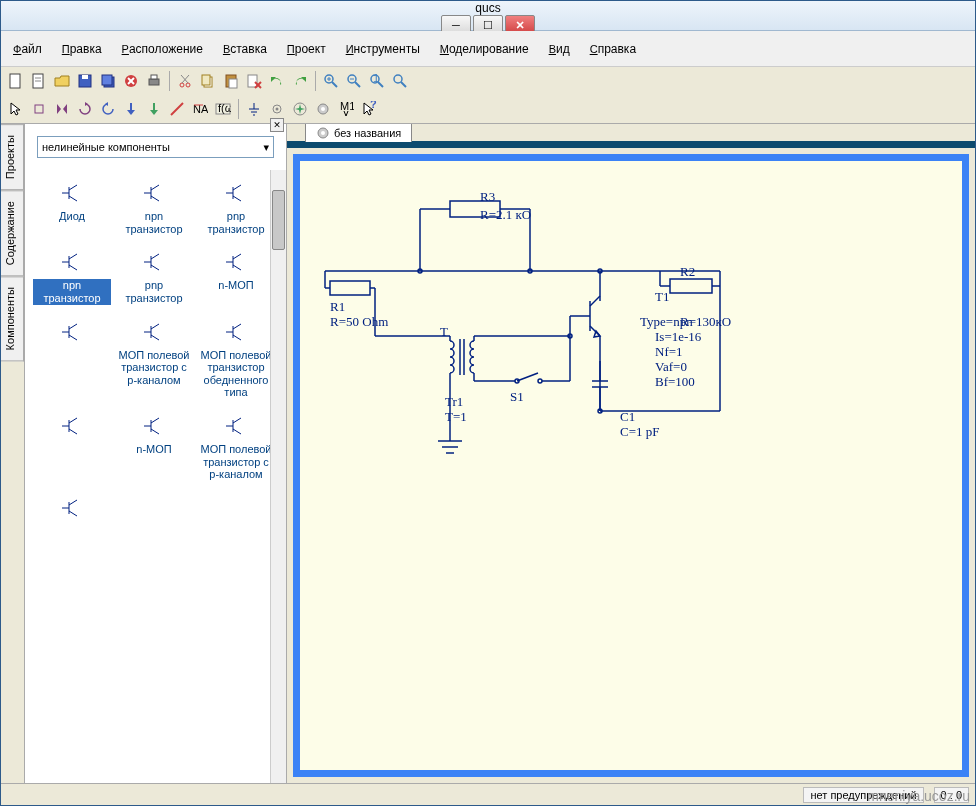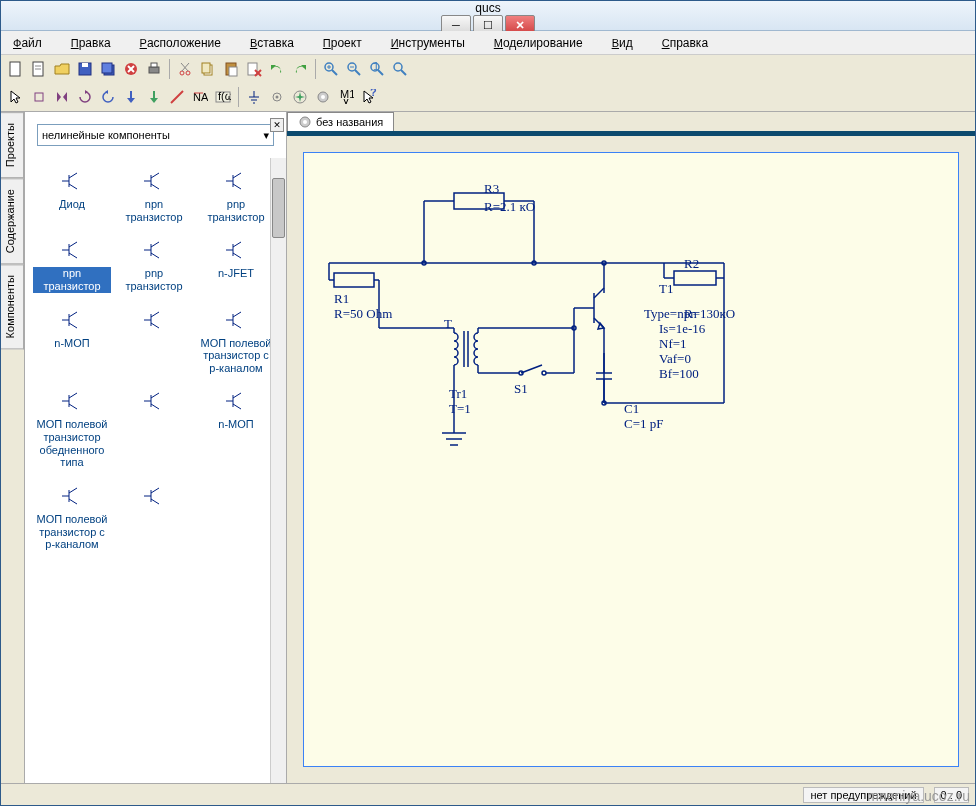--- a/index.html
+++ b/index.html
@@ -3,44 +3,44 @@
 <meta charset="utf-8">
 <style>
 * { box-sizing: border-box; margin: 0; padding: 0; font-family: Tahoma, sans-serif; font-size: 11px; }
 body { width: 976px; height: 806px; background: #d4e4f0; border: 1px solid #2d5a8a; display: flex; flex-direction: column; overflow: hidden; }
 .titlebar { height: 30px; background: linear-gradient(#eef4fb,#d8e6f3); display: flex; align-items: center; padding: 0 4px; border-bottom: 1px solid #a0b8d0; flex-direction: column; }
 .titlebar .icon { width: 16px; height: 16px; margin-right: 6px; background: #444; border-radius: 3px; }
 .titlebar .title { flex: 1; font-size: 12px; }
 .winbtns { display: flex; gap: 2px; }
 .winbtn { width: 30px; height: 20px; border: 1px solid #888; background: linear-gradient(#f8f8f8,#d8d8d8); border-radius: 2px; text-align: center; line-height: 18px; cursor: pointer; }
 .winbtn.close { background: linear-gradient(#f08080,#d04040); color: #fff; font-weight: bold; }
-.menubar { height: 24px; background: #f0f0f0; display: flex; align-items: center; padding: 0 6px; gap: 17px; border-bottom: 1px solid #ccc; }
+.menubar { height: 36px; background: #f0f0f0; display: flex; align-items: center; padding: 0 6px; gap: 8px; border-bottom: 1px solid #ccc; }
 .menuitem { padding: 2px 6px; cursor: pointer; font-size: 12px; }
 .menuitem u { text-decoration: underline; }
 .toolbars { background: #ece9d8; border-bottom: 1px solid #aaa; }
 .toolbar { height: 28px; display: flex; align-items: center; padding: 0 4px; gap: 1px; }
 .tbtn { width: 22px; height: 22px; border: 1px solid transparent; display: flex; align-items: center; justify-content: center; cursor: pointer; border-radius: 3px; }
 .tsep { width: 1px; height: 20px; background: #aaa; margin: 0 3px; }
 .main { flex: 1; display: flex; overflow: hidden; }
 .sidetabs { width: 24px; background: #ece9d8; display: flex; flex-direction: column; border-right: 1px solid #aaa; }
 .sidetab { writing-mode: vertical-rl; transform: rotate(180deg); padding: 10px 3px; border: 1px solid #aaa; border-right: none; background: #f0f0f0; cursor: pointer; font-size: 11px; }
 .sidebar { width: 262px; background: #fff; border-right: 1px solid #aaa; display: flex; flex-direction: column; }
 .dropdown { margin: 12px; height: 22px; border: 1px solid #7b9ebd; background: #fff; padding: 0 4px; display: flex; align-items: center; justify-content: space-between; cursor: pointer; }
 .compgrid { flex: 1; overflow-y: auto; padding: 4px 6px; position: relative; }
 .scrollbar-v { position: absolute; right: 0; top: 0; bottom: 0; width: 16px; background: #f0f0f0; border-left: 1px solid #ccc; }
 .scrollbar-v .thumb { position: absolute; left: 1px; right: 1px; top: 20px; height: 60px; background: #c8c8c8; border: 1px solid #888; border-radius: 2px; }
 .comprow { display: flex; flex-wrap: wrap; }
 .compcell { width: 82px; text-align: center; padding: 4px 2px 8px; cursor: pointer; font-size: 12px; color: #004080; line-height: 1.15; }
 .compcell .sym { height: 30px; display: flex; align-items: center; justify-content: center; margin-bottom: 2px; }
 .compcell.selected .lbl { background: #3070c0; color: #fff; padding: 0 1px; }
 .canvas-area { flex: 1; display: flex; flex-direction: column; background: #ece9d8; }
-.doctab { height: 24px; display: flex; align-items: center; padding: 0 0; border-bottom: 5px solid #0c4a6e; }
+.doctab { height: 24px; display: flex; align-items: center; padding: 0 18px; border-bottom: 7px solid #0c4a6e; }
 .doctab-item { padding: 2px 10px; border: 1px solid #888; border-bottom: none; background: #fff; display: flex; align-items: center; gap: 4px; }
 .doctab-item .gear { width: 14px; height: 14px; }
-.canvas { flex: 1; background: #fdfde8; position: relative; border: 1px solid #3b82f6; margin: 16px; overflow: hidden; }
+.canvas { flex: 1; background: #fdfde8; position: relative; border: 7px solid #3b82f6; margin: 6px; overflow: hidden; }
 .canvas::before { content: ""; position: absolute; inset: 0; background-image: radial-gradient(#c8c8a0 0.5px, transparent 0.5px); background-size: 10px 10px; }
 .schematic { position: absolute; inset: 0; }
 .schematic text { font-family: Tahoma; font-size: 13px; fill: #002080; }
 .schematic line, .schematic polyline, .schematic rect, .schematic circle, .schematic path { stroke: #002080; stroke-width: 1.5; fill: none; }
 .statusbar { height: 22px; background: #ece9d8; border-top: 1px solid #aaa; display: flex; align-items: center; justify-content: flex-end; padding: 0 6px; font-size: 11px; gap: 10px; }
 .stat-cell { border: 1px solid #bbb; padding: 1px 6px; background: #f4f4f4; }
 .closepanel { position: absolute; top: 118px; left: 270px; width: 14px; height: 14px; font-size: 9px; text-align: center; line-height: 12px; border: 1px solid #888; background: #f0f0f0; cursor: pointer; z-index: 10; }
 .watermark { position: absolute; bottom: 2px; right: 6px; font-size: 14px; color: #999; }
 </style>
 </head>
@@ -342,31 +342,20 @@
           <div class="compcell">
             <div class="sym">
               <svg width="30" height="24">
                 <line x1="5" y1="12" x2="12" y2="12" stroke="#002080"></line>
                 <line x1="12" y1="6" x2="12" y2="18" stroke="#002080"></line>
                 <line x1="12" y1="9" x2="20" y2="4" stroke="#002080"></line>
                 <line x1="12" y1="15" x2="20" y2="20" stroke="#002080"></line>
               </svg>
             </div>
             <div class="lbl">pnp транзистор</div>
-          </div>
-          <div class="compcell">
-            <div class="sym">
-              <svg width="30" height="24">
-                <line x1="5" y1="12" x2="12" y2="12" stroke="#002080"></line>
-                <line x1="12" y1="6" x2="12" y2="18" stroke="#002080"></line>
-                <line x1="12" y1="9" x2="20" y2="4" stroke="#002080"></line>
-                <line x1="12" y1="15" x2="20" y2="20" stroke="#002080"></line>
-              </svg>
-            </div>
-            <div class="lbl">n-JFET</div>
           </div>
           <div class="compcell">
             <div class="sym">
               <svg width="30" height="24">
                 <line x1="5" y1="12" x2="12" y2="12" stroke="#002080"></line>
                 <line x1="12" y1="6" x2="12" y2="18" stroke="#002080"></line>
                 <line x1="12" y1="9" x2="20" y2="4" stroke="#002080"></line>
                 <line x1="12" y1="15" x2="20" y2="20" stroke="#002080"></line>
               </svg>
             </div>

